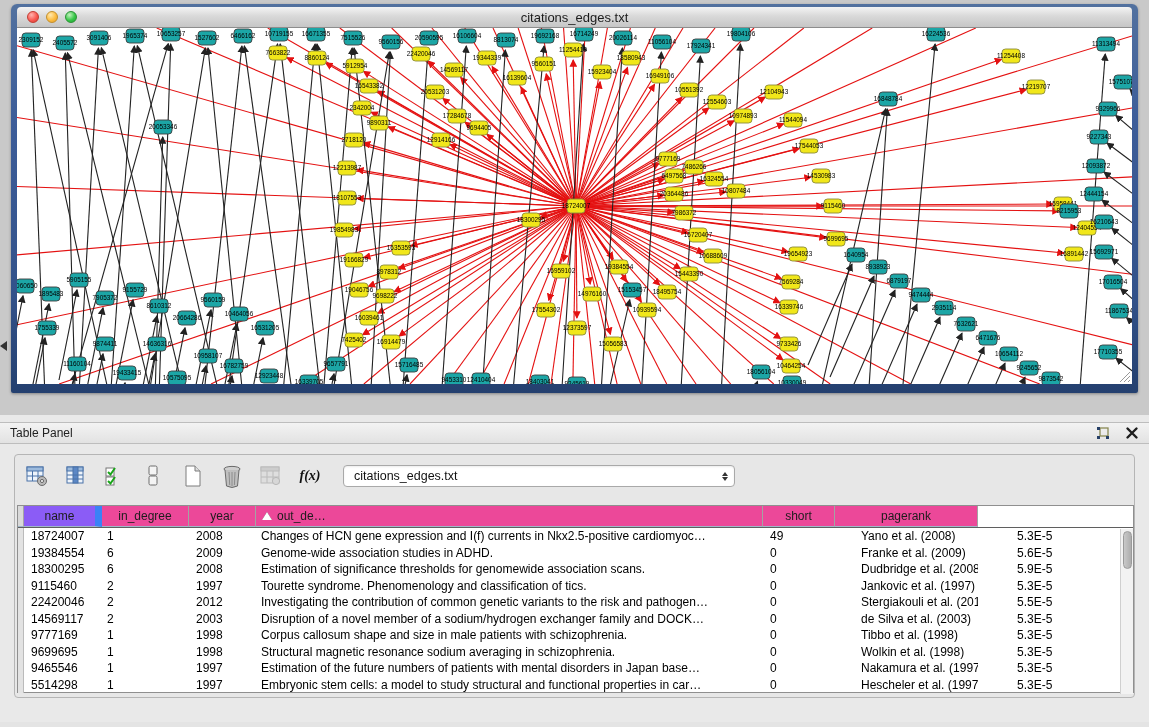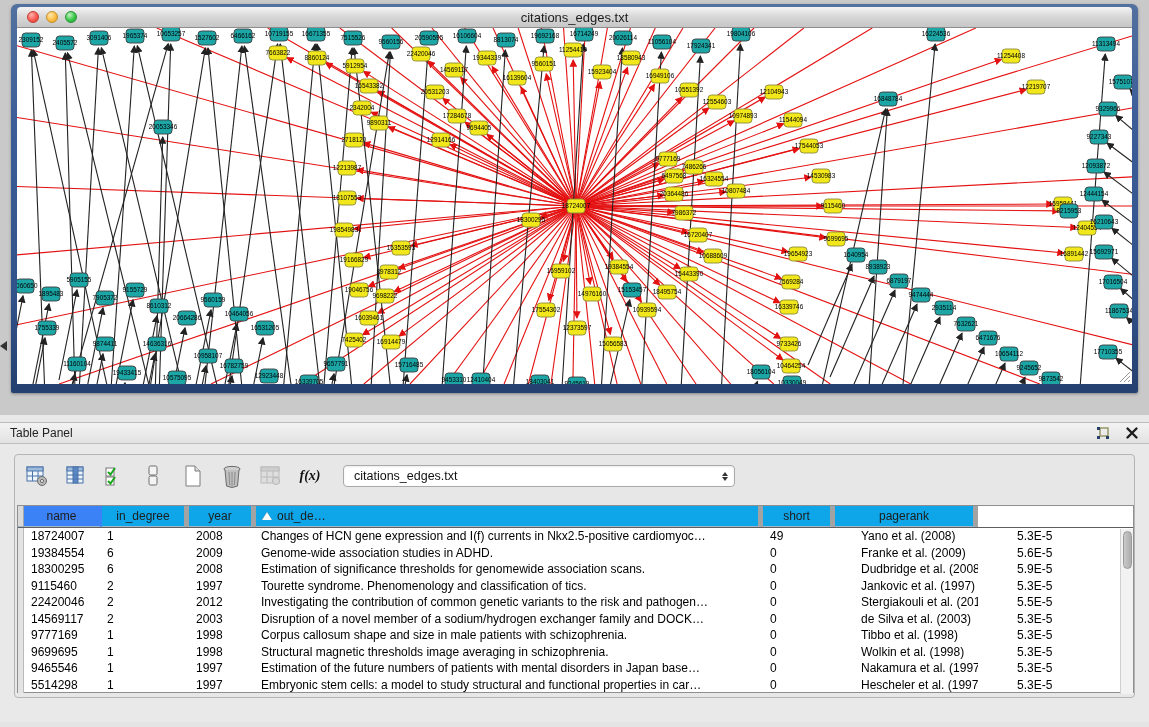--- a/index.html
+++ b/index.html
@@ -47,23 +47,23 @@
   .stepper { display:flex; flex-direction:column; align-items:center; gap:1px; }
   .stepper i { width:0; height:0; border-left:3.5px solid transparent; border-right:3.5px solid transparent; }
   .stepper .up { border-bottom:4px solid #333; }
   .stepper .dn { border-top:4px solid #333; }
 
   
   .tbl { position:absolute; left:2px; top:50px; width:1117px; height:188px; background:#fff; border:1px solid #8f8f8f; }
   .tbl-head, .tbl-row { display:grid; grid-template-columns:6px 78px 87px 67px 507px 72px 143px auto; }
   .tbl-head { height:22px; border-bottom:1px solid #5f5f5f; }
   .hcell { font-size:12px; color:#1d1d1d; display:flex; align-items:center; justify-content:center;
-    background:#0ea5e9; border-right:5px solid #a3a3a3; border-bottom:1px solid #9fb7c8; overflow:hidden; white-space:nowrap; }
+    background:#ec4899; border-right:1px solid #a3a3a3; border-bottom:1px solid #9fb7c8; overflow:hidden; white-space:nowrap; }
   .hcell.gutter { background:#d9d9d9; border-right:1px solid #a5a5a5; }
-  .hcell.gray { background:#3b82f6; border-right:3px solid #3b82f6; }
+  .hcell.gray { background:#8b5cf6; border-right:7px solid #3b82f6; }
   .hcell.sorted { justify-content:flex-start; padding-left:6px; gap:5px; }
   .sort-tri { width:0; height:0; border-left:5px solid transparent; border-right:5px solid transparent;
     border-bottom:8px solid #fff; position:relative; filter:drop-shadow(0 0 .6px #444); }
   .tbl-body { position:relative; height:165px; overflow:hidden; }
   .tbl-row { height:16.5px; font-size:12px; color:#000; }
   .cell { overflow:hidden; white-space:nowrap; text-overflow:clip; line-height:16.5px; }
   .cell.gutter { background:#e3e3e3; border-right:1px solid #bbb; }
   .cell.c-name { padding-left:7px; }
   .cell.c-in   { padding-left:5px; }
   .cell.c-year { padding-left:7px; }
@@ -797,21 +797,21 @@
             <div class="cell c-title">Corpus callosum shape and size in male patients with schizophrenia.</div>
             <div class="cell c-out">0</div>
             <div class="cell c-short">Tibbo et al. (1998)</div>
             <div class="cell c-pr">5.3E-5</div>
           </div>
           <div class="tbl-row">
             <div class="cell gutter"></div>
             <div class="cell c-name">9699695</div>
             <div class="cell c-in">1</div>
             <div class="cell c-year">1998</div>
-            <div class="cell c-title">Structural magnetic thresholds image averaging in schizophrenia.</div>
+            <div class="cell c-title">Structural magnetic resonance sodium averaging in schizophrenia.</div>
             <div class="cell c-out">0</div>
             <div class="cell c-short">Wolkin et al. (1998)</div>
             <div class="cell c-pr">5.3E-5</div>
           </div>
           <div class="tbl-row">
             <div class="cell gutter"></div>
             <div class="cell c-name">9465546</div>
             <div class="cell c-in">1</div>
             <div class="cell c-year">1997</div>
             <div class="cell c-title">Estimation of the future numbers of patients with mental disorders in Japan base…</div>

